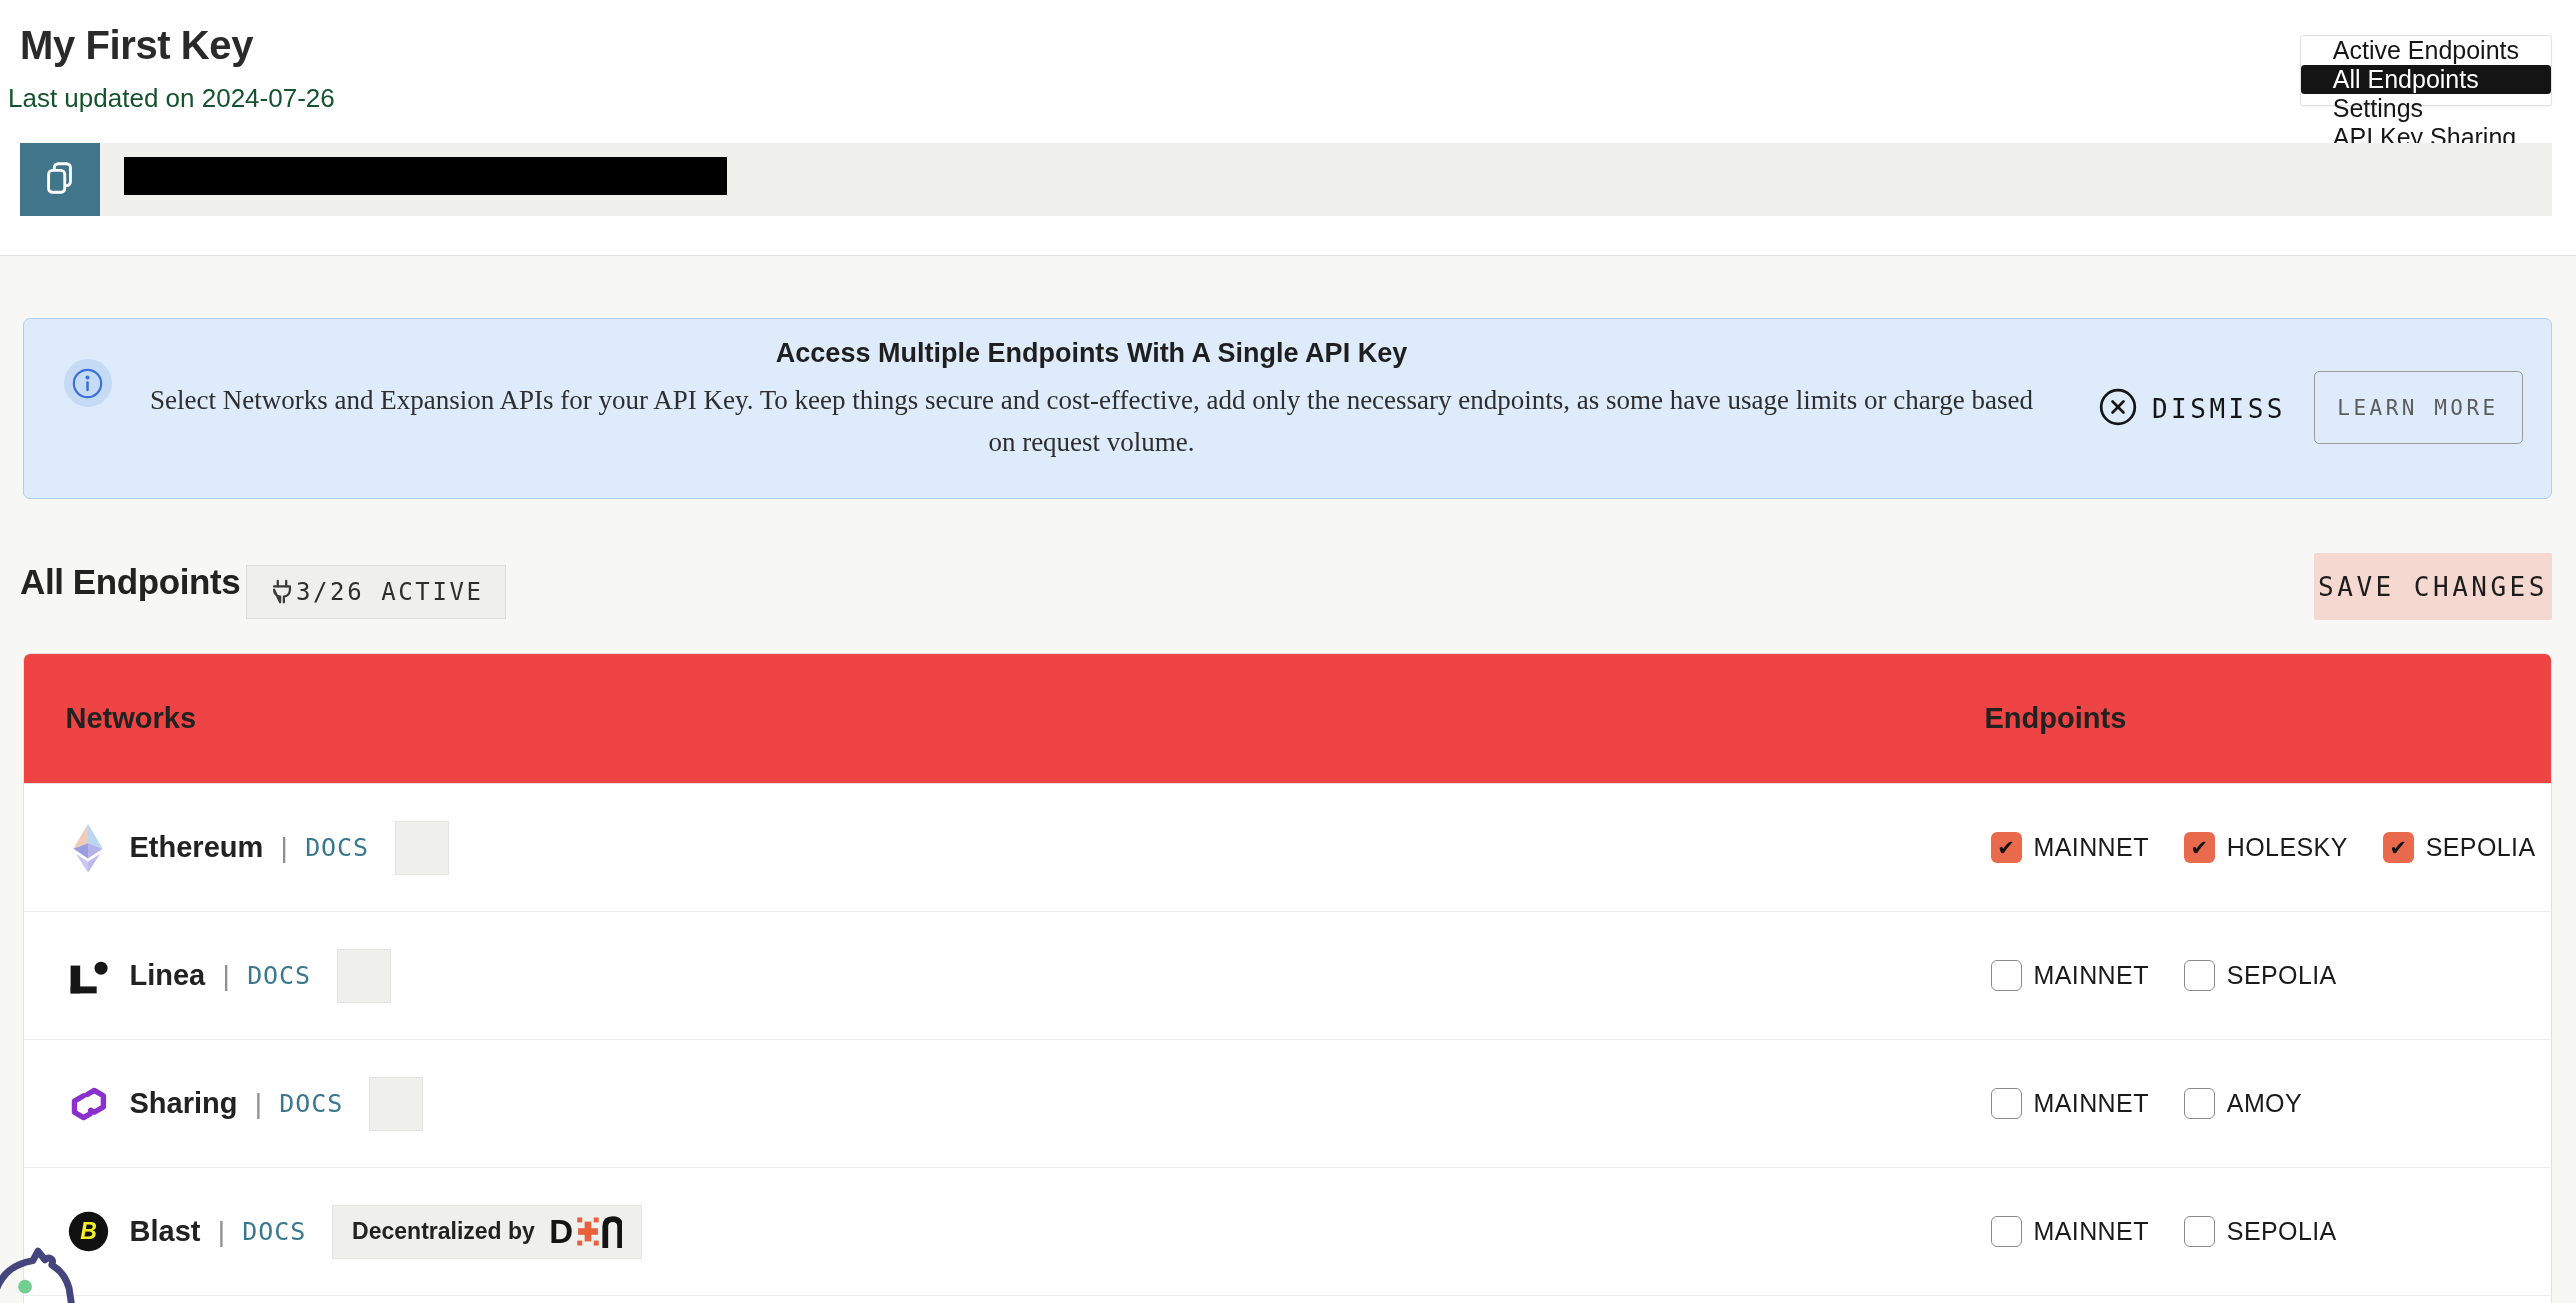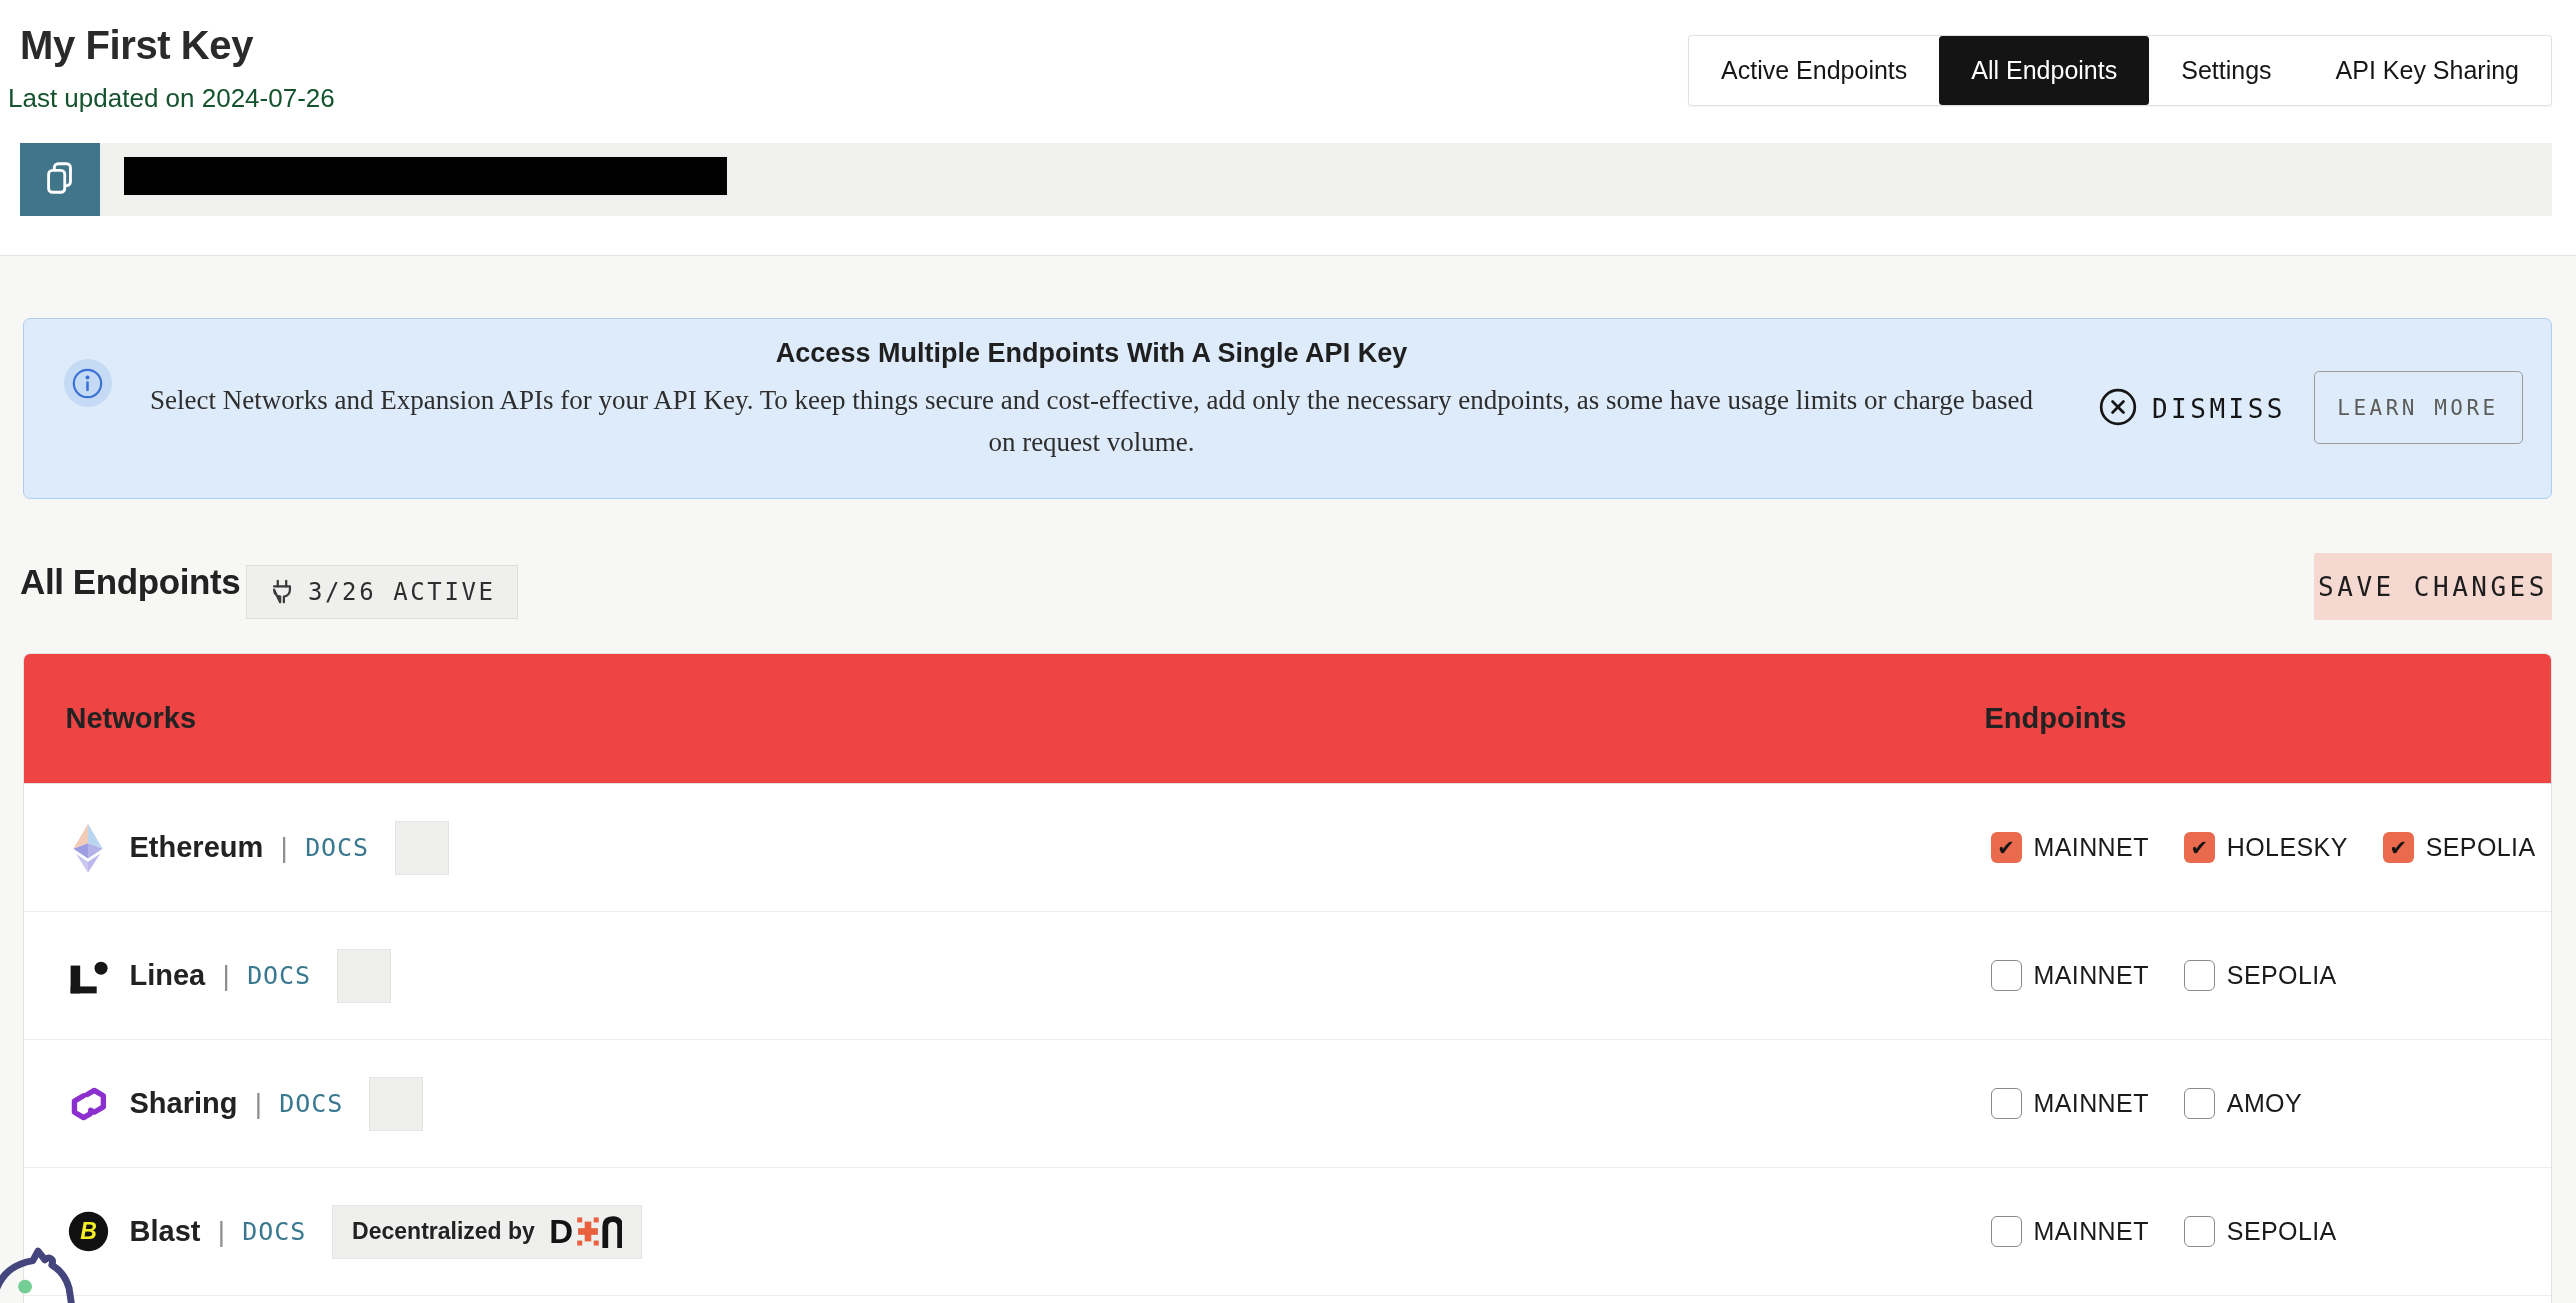--- a/index.html
+++ b/index.html
@@ -12,20 +12,21 @@
 
   
   .header{position:absolute;left:0;top:0;right:0;height:255px;background:#ffffff;border-bottom:0.9px solid #e3e3e1;}
   .page-title{position:absolute;left:20px;top:22.5px;font-size:40px;font-weight:700;color:#2a2a2a;letter-spacing:-0.4px;}
   .page-subtitle{position:absolute;left:8px;top:83px;font-size:26px;color:#14532d;}
 
   .tabbar{
     position:absolute;right:24px;top:35px;height:71px;display:flex;align-items:stretch;
     background:#ffffff;border:0.9px solid #e1e1df;border-radius:3.5px;box-shadow:0 0.9px 1.7px rgba(0,0,0,.05);
     box-sizing:border-box;
+    flex-direction:column;
   }
   .tab{display:flex;align-items:center;padding:0 32px;font-size:25px;color:#161616;cursor:pointer;white-space:nowrap;}
   .tab.active{background:#141414;color:#ffffff;border-radius:3.5px;}
 
   .keyrow{position:absolute;left:20px;right:24px;top:143px;height:73px;display:flex;}
   .copybtn{width:80px;height:73px;background:#41758a;display:flex;align-items:center;justify-content:center;flex:none;cursor:pointer;}
   .keyfield{flex:1;background:#f0f0ee;position:relative;}
   .redacted{position:absolute;left:24px;top:14px;width:603px;height:38px;background:#000000;}
 
   
@@ -43,21 +44,21 @@
   .dismiss-label{font-size:26px;letter-spacing:3.5px;color:#151515;}
   .learnmore{
     position:absolute;right:28.5px;top:52px;width:209px;height:73px;box-sizing:border-box;
     border:1.7px solid #9a9a98;border-radius:5.2px;display:flex;align-items:center;justify-content:center;
     font-size:21px;letter-spacing:3.5px;color:#5c5c5a;cursor:pointer;
   }
 
   .section-heading{position:absolute;left:20px;top:306px;font-size:35px;font-weight:700;color:#222222;letter-spacing:-0.4px;}
   .active-badge{
     position:absolute;left:246px;top:309px;height:54px;box-sizing:border-box;padding:0 21px;
-    background:#efefed;border:0.9px solid #dededc;display:inline-flex;align-items:center;gap:12px;
+    background:#efefed;border:0.9px solid #dededc;display:inline-flex;align-items:center;
     font-size:24px;letter-spacing:2.6px;color:#2e2e2e;
   }
   .savebtn{
     position:absolute;right:24px;top:297px;width:238px;height:67px;background:#f5d8cf;border-radius:1.7px;
     display:flex;align-items:center;justify-content:center;font-size:26px;letter-spacing:3.5px;color:#1d1d1d;cursor:pointer;
   }
 
   
   .tablecard{
     position:absolute;left:22.5px;right:24px;top:397px;bottom:-3.5px;box-sizing:border-box;

